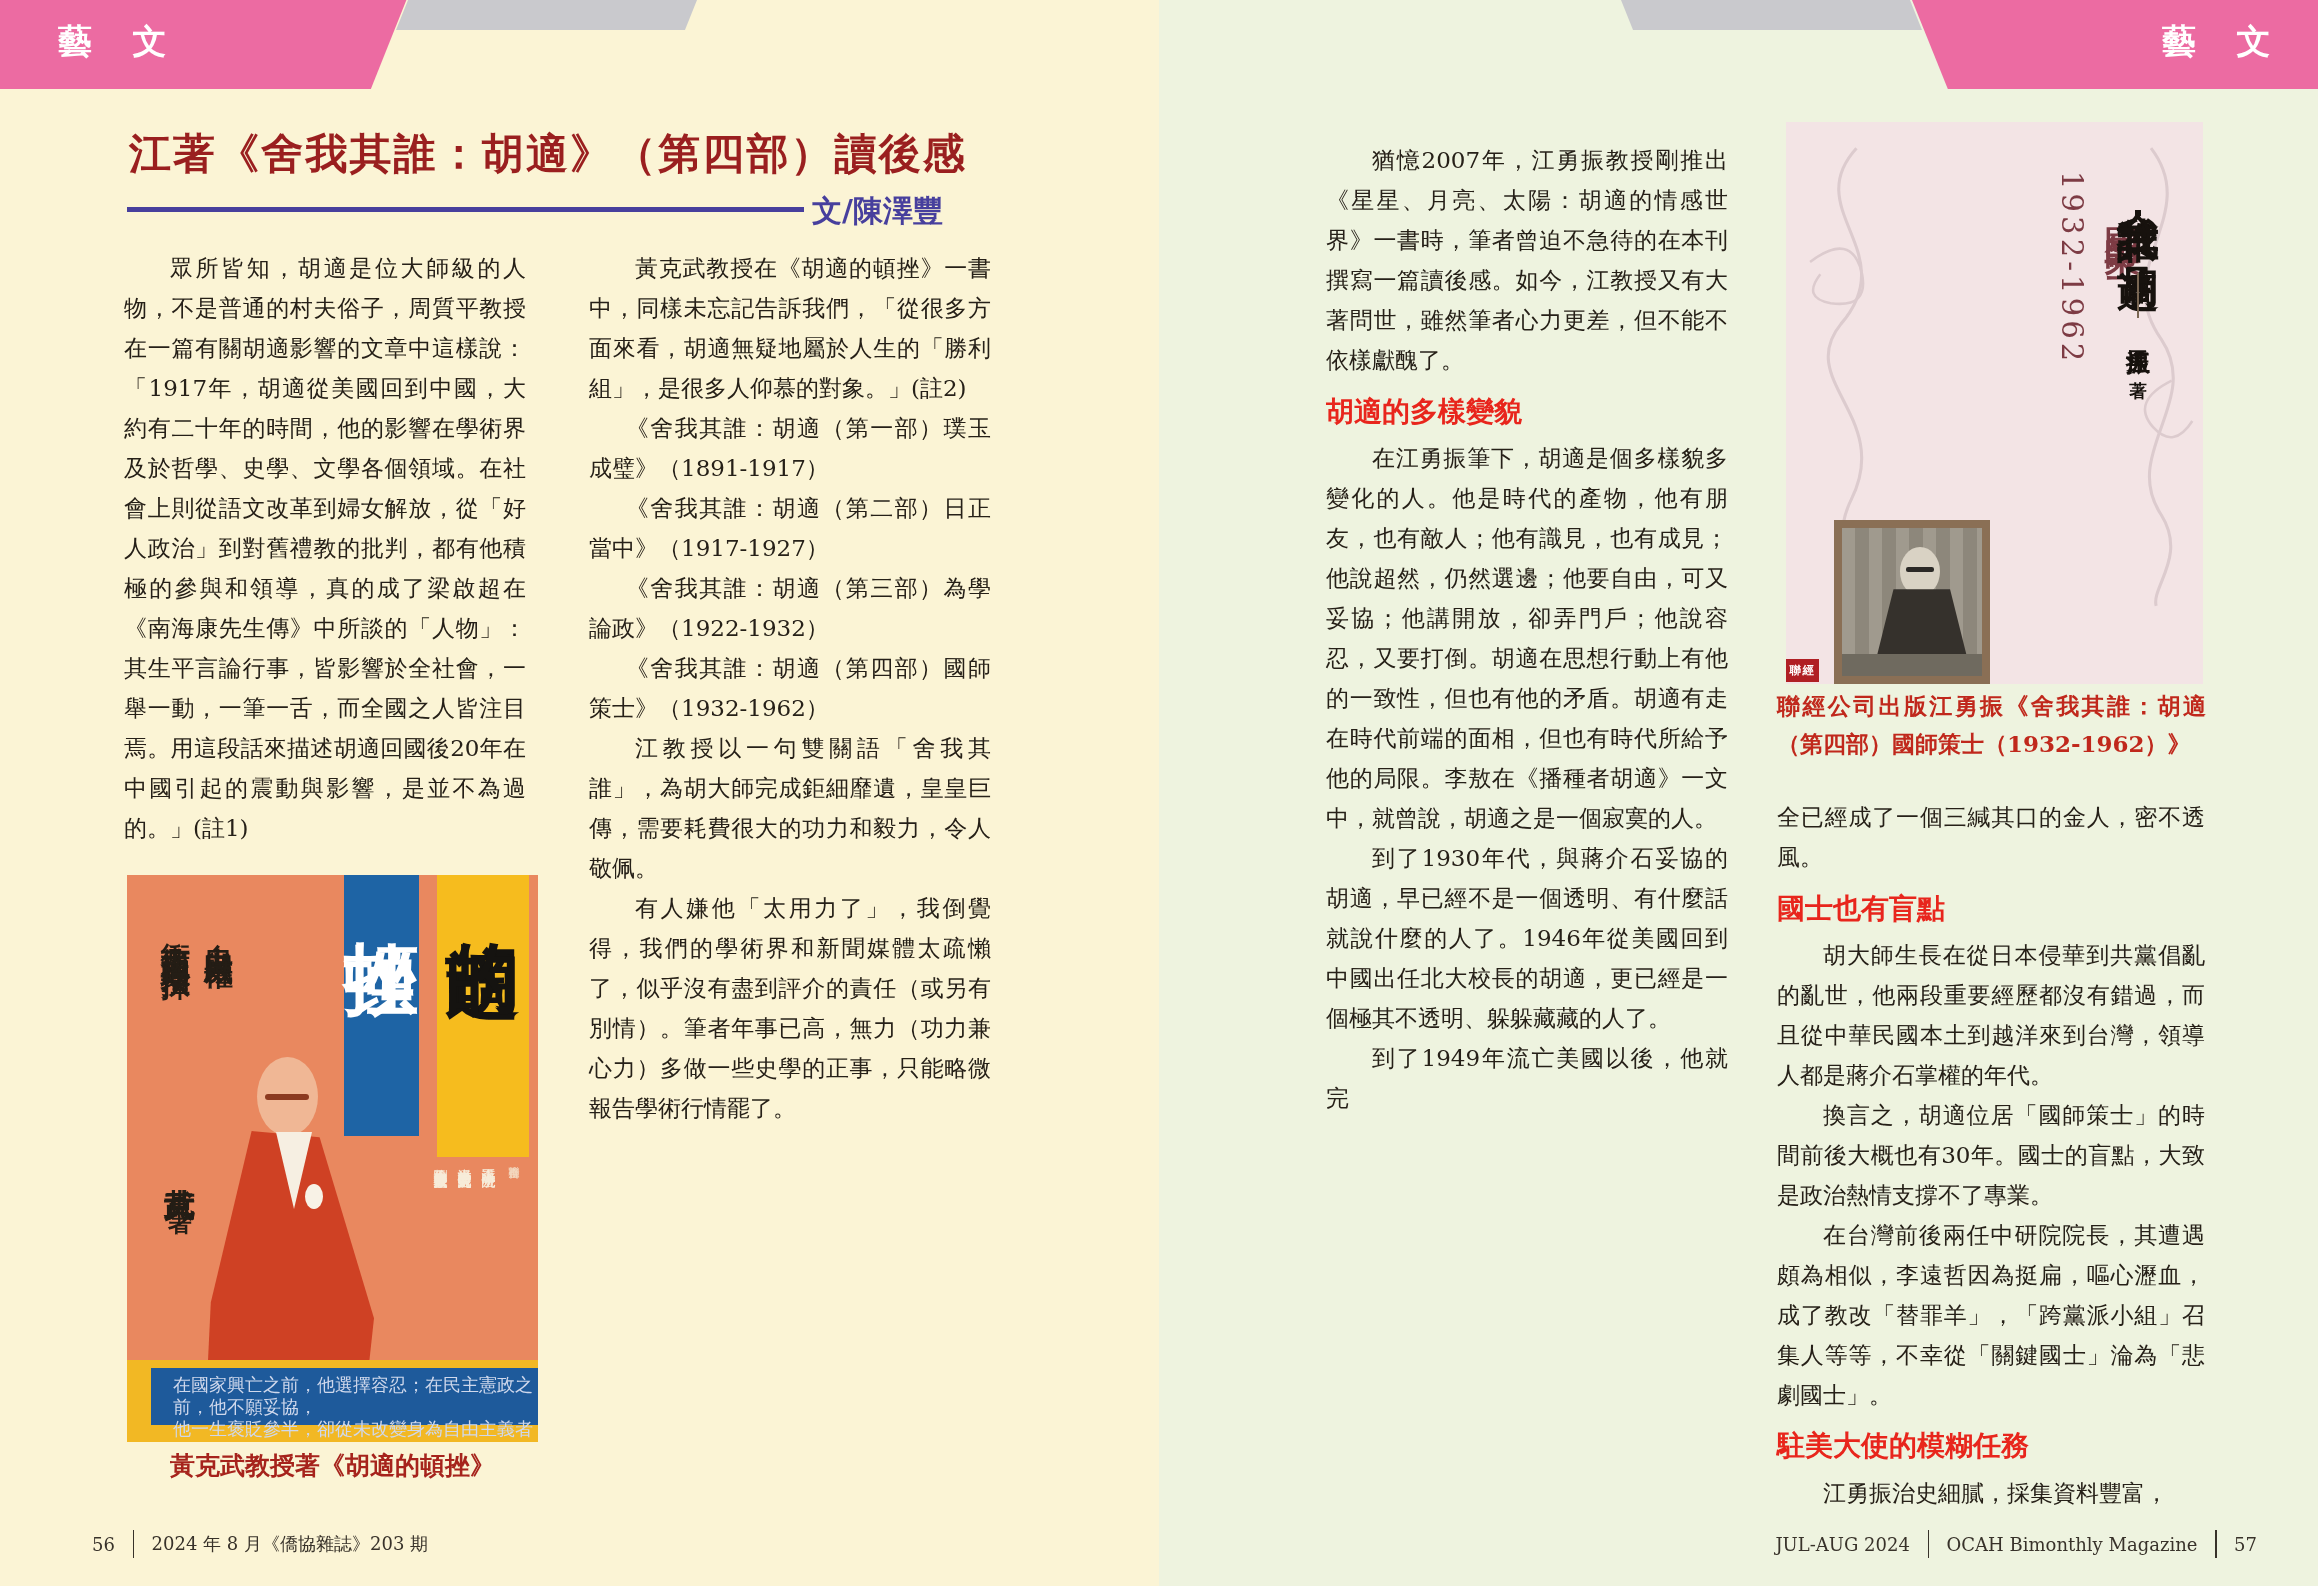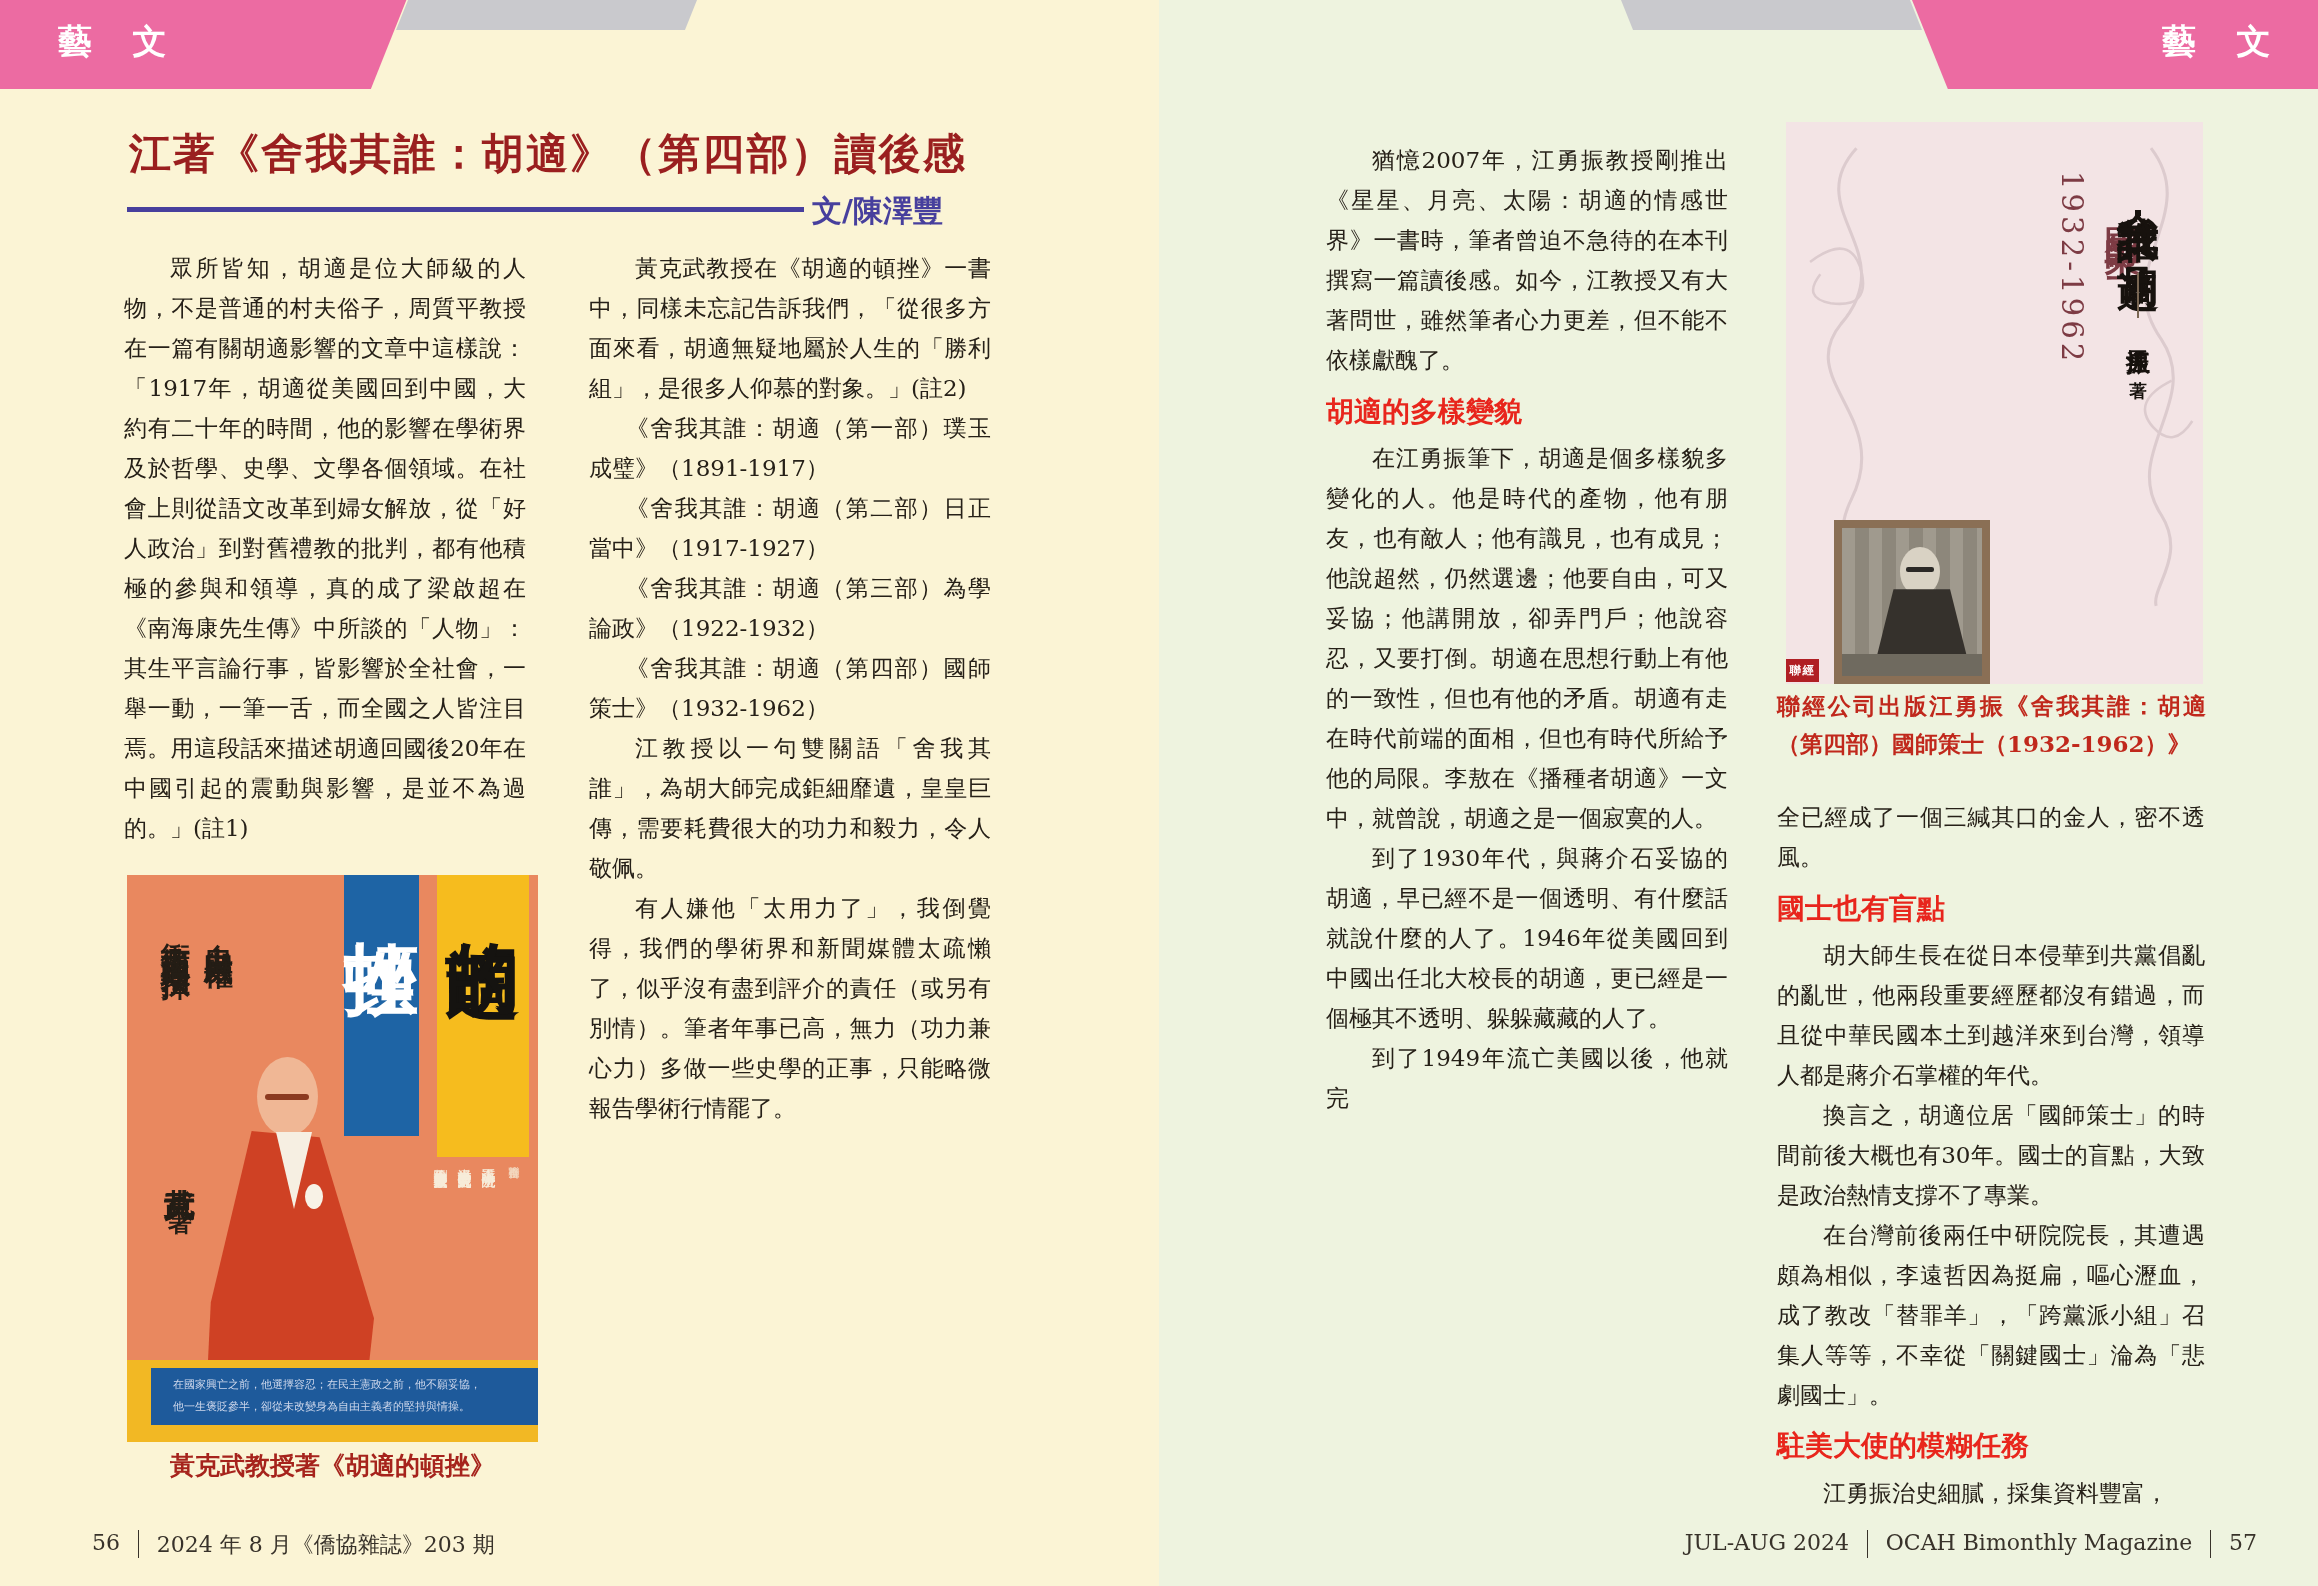--- a/index.html
+++ b/index.html
@@ -39,22 +39,22 @@
   .book-item{margin:0;text-indent:1.6em;}
   .red-heading{margin:14.5px 0 9.3px;color:#e8251c;font-size:28px;font-weight:600;line-height:34px;text-indent:0;}
 
   
   #caption-left{position:absolute;left:127px;top:1449px;width:411px;text-align:center;
                 font-size:25px;font-weight:bold;color:#a6231c;}
   #caption-right{position:absolute;left:1777px;top:687px;width:429px;font-size:23px;
                  line-height:38px;color:#c0281c;font-weight:600;text-align:justify;}
 
   
-  .footer{position:absolute;top:1530px;display:flex;gap:17.6px;
-          font-size:22px;color:#38322a;white-space:nowrap;}
+  .footer{position:absolute;top:1530px;display:flex;align-items:center;gap:17.6px;
+          font-size:18px;color:#38322a;white-space:nowrap;}
   #footer-left{left:92px;}
   #footer-right{right:62px;}
   .f-bar{width:1.5px;height:28px;background:#38322a;}
 
   
   #cover-left{position:absolute;left:127px;top:875px;width:411px;height:567px;
               background:#e9885f;overflow:hidden;}
   .lc-strip{position:absolute;top:0;}
   #lc-strip-yellow{left:310px;width:92px;height:282px;background:#f6bc1e;}
   #lc-strip-blue{left:217px;width:75px;height:261px;background:#1e64a5;}
@@ -65,21 +65,21 @@
   #lc-subtitle{position:absolute;left:27px;top:45px;writing-mode:vertical-rl;
                font-size:29px;font-weight:bold;color:#241d15;line-height:43px;letter-spacing:4.1px;}
   #lc-author{position:absolute;left:32px;top:289px;writing-mode:vertical-rl;
              font-size:31px;font-weight:bold;color:#241d15;}
   #lc-author .suffix{font-size:24px;margin-top:15.5px;display:inline-block;}
   #lc-endorse{position:absolute;left:302px;top:283px;height:222px;writing-mode:vertical-rl;
               color:#f7ecd9;font-size:14px;line-height:24px;}
   #lc-endorse .label{font-size:11px;color:#f3d9c0;}
   .lc-band-yellow{position:absolute;left:0;bottom:0;width:100%;height:82px;background:#f2b824;}
   .lc-band-blue{position:absolute;left:24px;right:0;top:8.3px;height:57px;background:#1e5a9b;
-                color:#cfd8ec;font-size:11px;line-height:22px;padding:6.2px 0 0 22px;}
+                color:#cfd8ec;font-size:18px;line-height:22px;padding:6.2px 0 0 22px;}
   .lc-head{position:absolute;left:130px;top:182px;width:61px;height:79px;background:#f0b795;border-radius:50%;}
   .lc-glasses{position:absolute;left:138px;top:219px;width:44px;height:6.2px;background:#8c3a20;border-radius:3.1px;}
   .lc-suit{position:absolute;left:77px;top:256px;width:170px;height:312px;background:#cf4124;
            clip-path:polygon(28% 0,68% 2%,100% 60%,92% 100%,0 100%,4% 55%);}
   .lc-shirt{position:absolute;left:149px;top:257px;width:36px;height:77px;background:#f6efe2;
             clip-path:polygon(0 0,100% 0,50% 100%);}
   .lc-flower{position:absolute;left:178px;top:309px;width:17.6px;height:25px;background:#f8f2e6;border-radius:50%;}
 
   
   #cover-right{position:absolute;left:1786px;top:122px;width:417px;height:562px;

